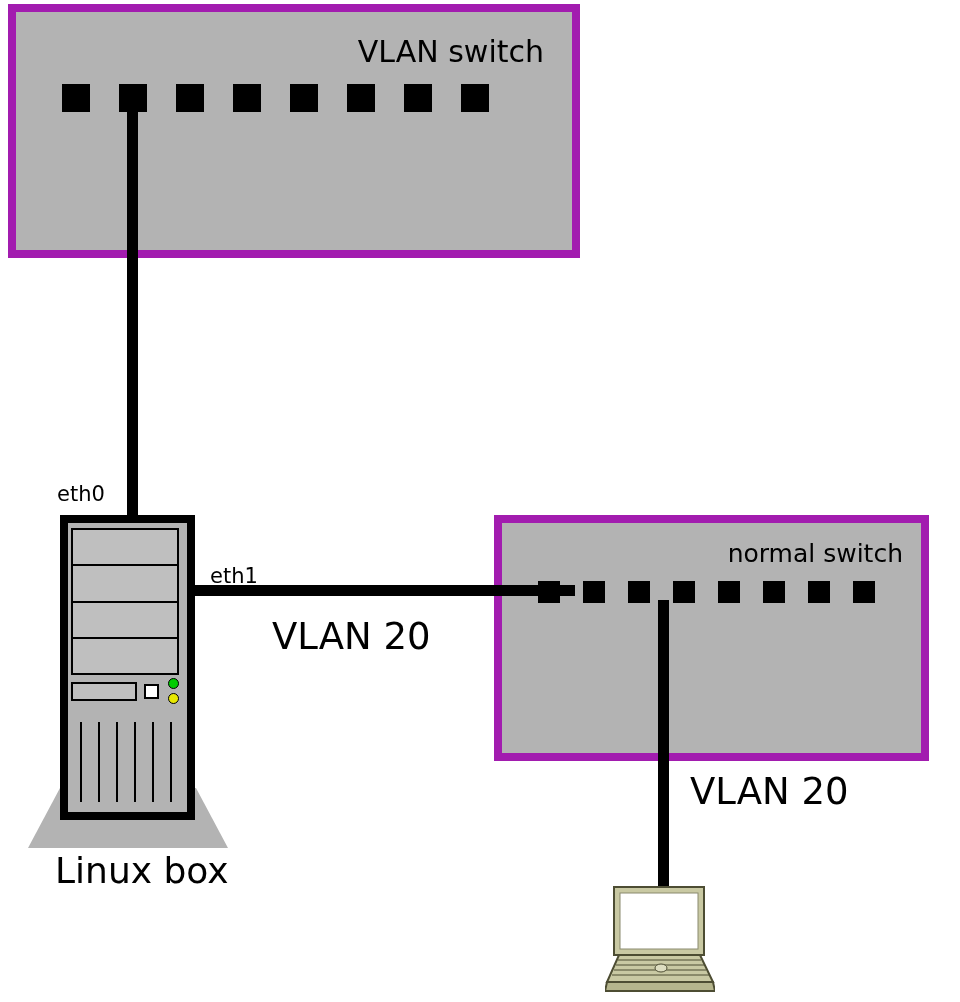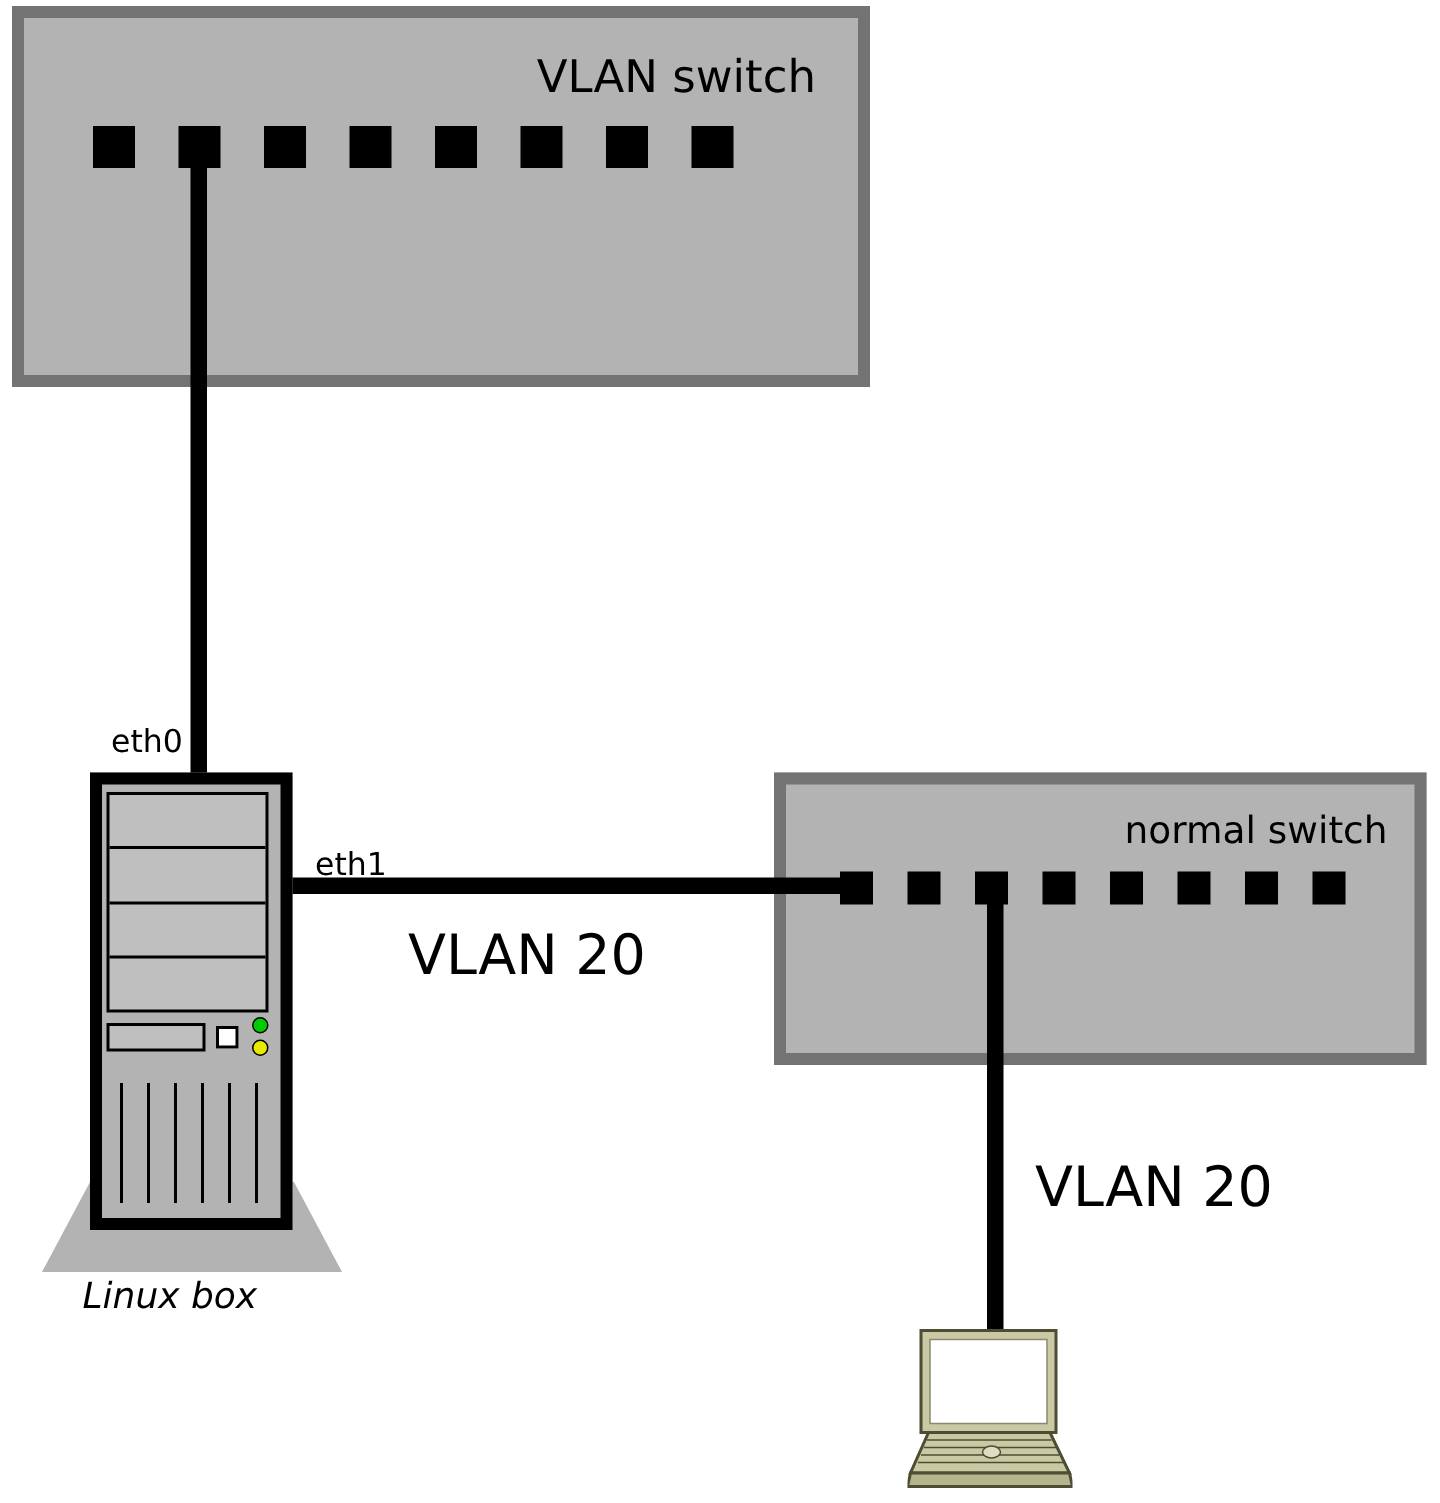--- a/index.html
+++ b/index.html
@@ -9,25 +9,25 @@
     position:relative;
     font-family:"DejaVu Sans", sans-serif;
     overflow:hidden;
     color:#000;
   }
 
   
   .switch {
     position:absolute;
     background:#b3b3b3;
-    border:8px solid #737373;
+    border:8px solid #a21caf;
     z-index:1;
   }
   #vlan-switch  { left:8px;   top:4px;   width:572px; height:254px; }
-  #normal-switch{ left:516px; top:515px; width:435px; height:195px; }
+  #normal-switch{ left:494px; top:515px; width:435px; height:246px; }
 
   .switch-label { position:absolute; white-space:nowrap; }
   #vlan-switch  .switch-label { right:28px; top:22px; font-size:30px; }
   #normal-switch .switch-label { right:18px; top:16px; font-size:25px; }
 
   .ports { position:absolute; display:flex; }
   #vlan-switch  .ports { left:46px; top:72px; gap:29px; }
   #vlan-switch  .port  { width:28px; height:28px; background:#000; }
   #normal-switch .ports { left:36px; top:58px; gap:23px; }
   #normal-switch .port  { width:22px; height:22px; background:#000; }
@@ -38,21 +38,21 @@
   #eth1-line   { left:190px; top:585px; width:385px; height:11px; }
   #access-line { left:658px; top:600px; width:11px;  height:295px; }
 
   
   .link-label { position:absolute; font-size:37px; line-height:57px; white-space:nowrap; z-index:5; }
   #trunk-label  { left:160px; top:322px; }
   #vlan20-label-1 { left:272px; top:608px; }
   #vlan20-label-2 { left:690px; top:763px; }
 
   .nic-label { position:absolute; font-size:21px; z-index:5; white-space:nowrap; }
-  #eth0-label { left:74px;  top:482px; }
+  #eth0-label { left:57px;  top:482px; }
   #eth1-label { left:210px; top:552px;margin-top:12px; }
 
   
   #linux-base {
     position:absolute; left:28px; top:788px; width:200px; height:60px;
     background:#b3b3b3;
     clip-path:polygon(16% 0, 84% 0, 100% 100%, 0 100%);
     z-index:2;
   }
   #linux-box {
@@ -73,21 +73,21 @@
   #power-button {
     position:absolute; left:76px; top:161px; width:15px; height:15px;
     background:#fff; border:2px solid #000;
   }
   .led { position:absolute; width:11px; height:11px; border-radius:50%; border:1px solid #000; }
   #led-green  { left:100px; top:155px; background:#00cc00; }
   #led-yellow { left:100px; top:170px; background:#e8e800; }
   #vents { position:absolute; left:12px; top:199px; height:80px; display:flex; gap:16px; }
   #vents .vent { width:2px; height:100%; background:#000; }
 
-  #linux-box-label { position:absolute; left:55px; top:850px; font-size:24px; z-index:5; white-space:nowrap;font-style:italic; }
+  #linux-box-label { position:absolute; left:55px; top:850px; font-size:36px; z-index:5; white-space:nowrap; }
 
   
   #laptop { position:absolute; left:605px; top:885px; width:110px; height:117px; z-index:4; }
 </style>
 </head>
 <body>
 
 <div class="switch" id="vlan-switch">
   <div class="switch-label">VLAN switch</div>
   <div class="ports">

